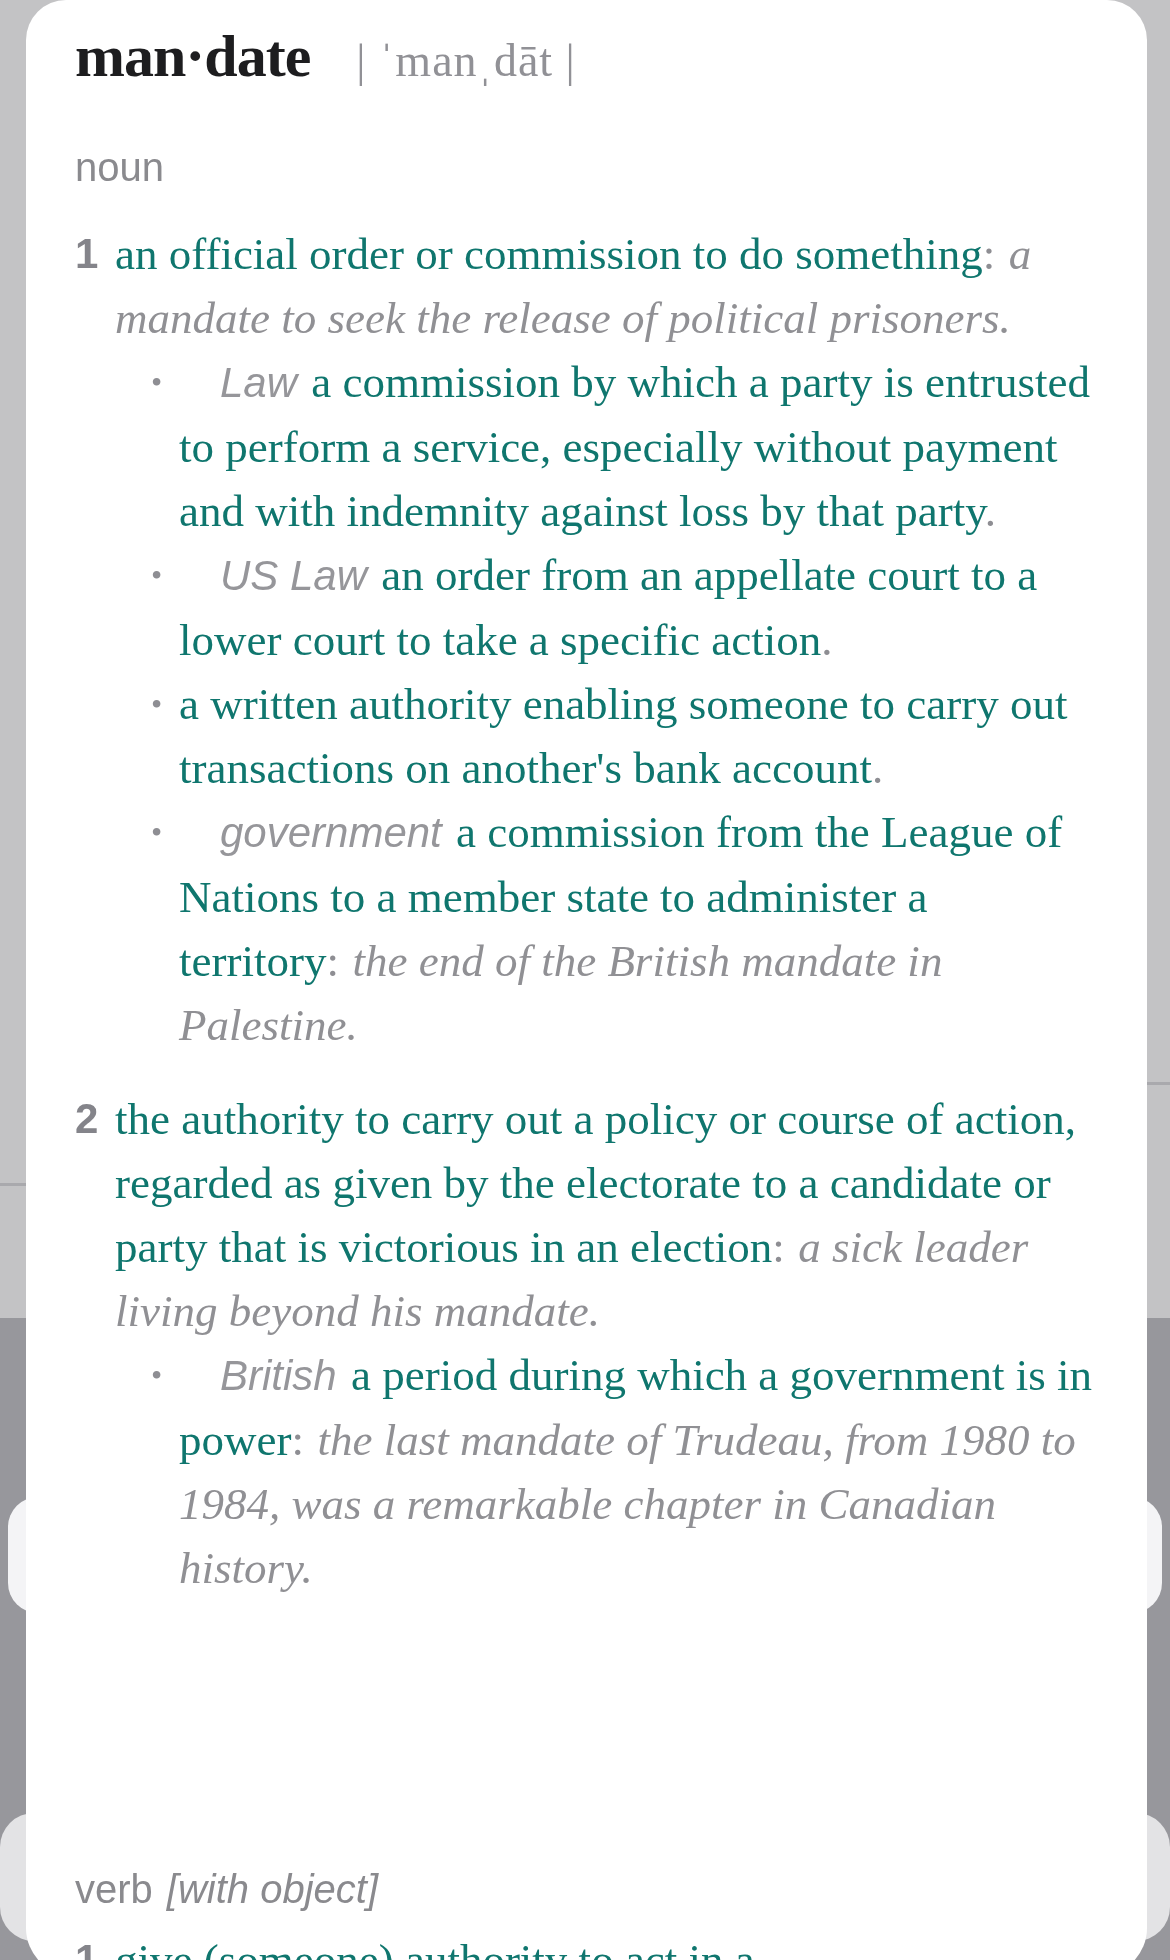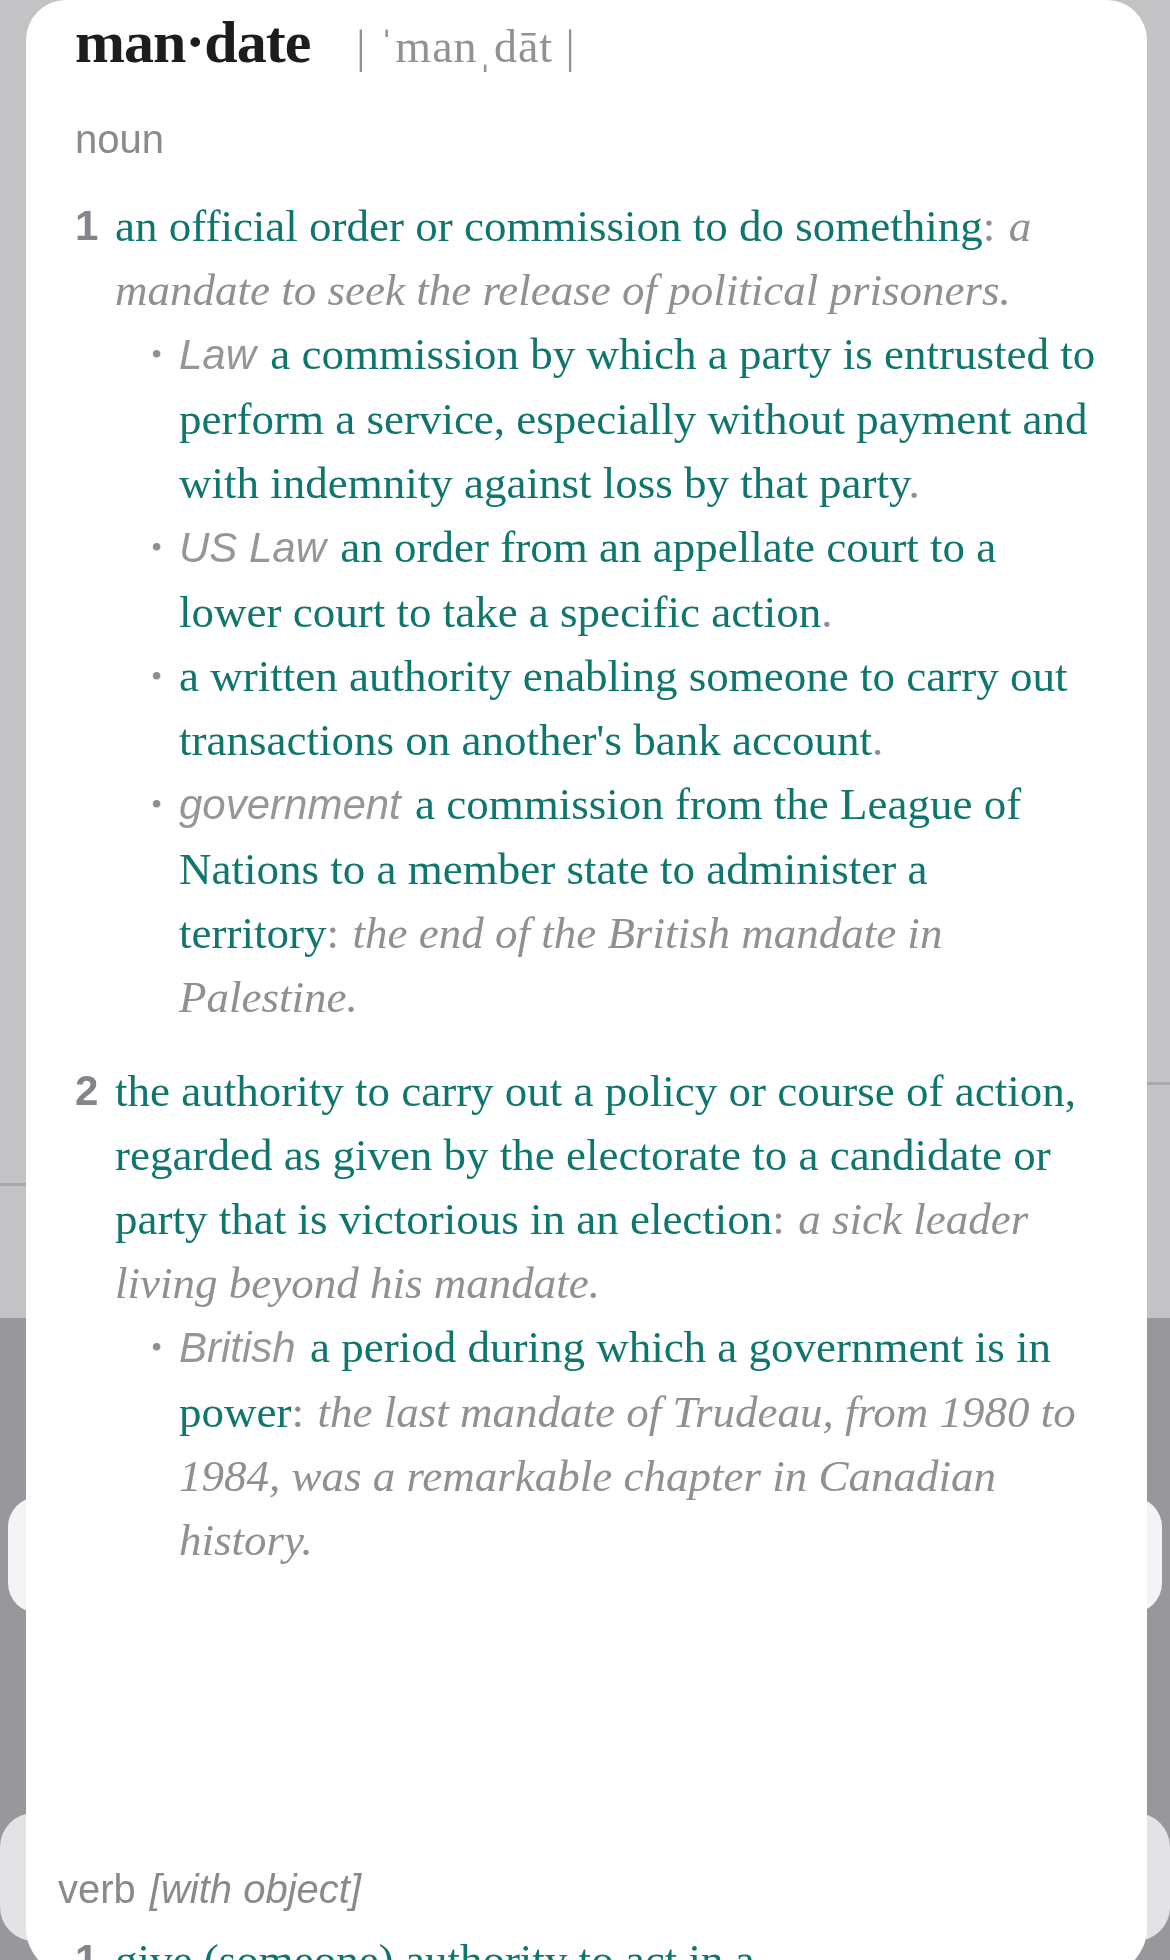--- a/index.html
+++ b/index.html
@@ -20,21 +20,21 @@
   .bg-bottom-card{position:absolute;left:0px;top:1813px;width:1170px;height:128px;border-radius:34px;background:#e3e3e5;}
 
   
   .sheet{
     position:absolute;left:26px;top:0;width:1121px;height:1976px;
     background:#ffffff;border-radius:40px 40px 48px 48px;
     box-sizing:border-box;padding:12px 40px 0 49px;
     overflow:hidden;
   }
 
-  .headword-row{line-height:60px;white-space:nowrap;}
+  .headword-row{line-height:88px;white-space:nowrap;}
   .headword{
     font-family:"Liberation Serif", serif;font-weight:700;font-size:60px;
     color:#1d1d1f;letter-spacing:-1px;
   }
   .pron{
     font-family:"Liberation Serif", serif;font-size:46px;color:#919196;
     margin-left:46px;letter-spacing:1px;
   }
 
   .pos{
@@ -50,33 +50,33 @@
   }
   .sense-body{flex:1 1 auto;font-size:45px;line-height:64px;color:#1d1d1f;}
 
   .def{color:#0f766e;}
   .gray{color:#8e8e93;}
   .gray:empty{display:none;}
   .ex{color:#909094;font-style:italic;margin-left:0.30em;}
   .ex:empty{display:none;}
   .label{
     font-family:"Liberation Sans", sans-serif;font-style:italic;color:#96969a;
-    font-size:42px;margin-right:0.34em;
+    font-size:42px;margin-right:0.34em;margin-left:41px;
   }
   .label:empty{display:none;}
 
   .subsense{display:flex;align-items:flex-start;margin-left:36px;}
   .bullet{
     flex:0 0 28px;color:#8e8e93;font-size:32px;line-height:64px;
     font-family:"Liberation Serif", serif;
   }
   .subsense .sense-body{font-size:45px;}
 
   .verb-block{
-    position:absolute;left:32px;top:1862px;white-space:nowrap;
+    position:absolute;left:49px;top:1862px;white-space:nowrap;
     font-family:"Liberation Sans", sans-serif;font-size:40px;color:#8a8a8e;line-height:54px;
   }
   .gram{font-style:italic;margin-left:0.35em;}
 
   .clipped-sense{position:absolute;left:49px;top:1928px;width:1032px;display:flex;}
 </style>
 </head>
 <body>
 
 <div class="stage">

